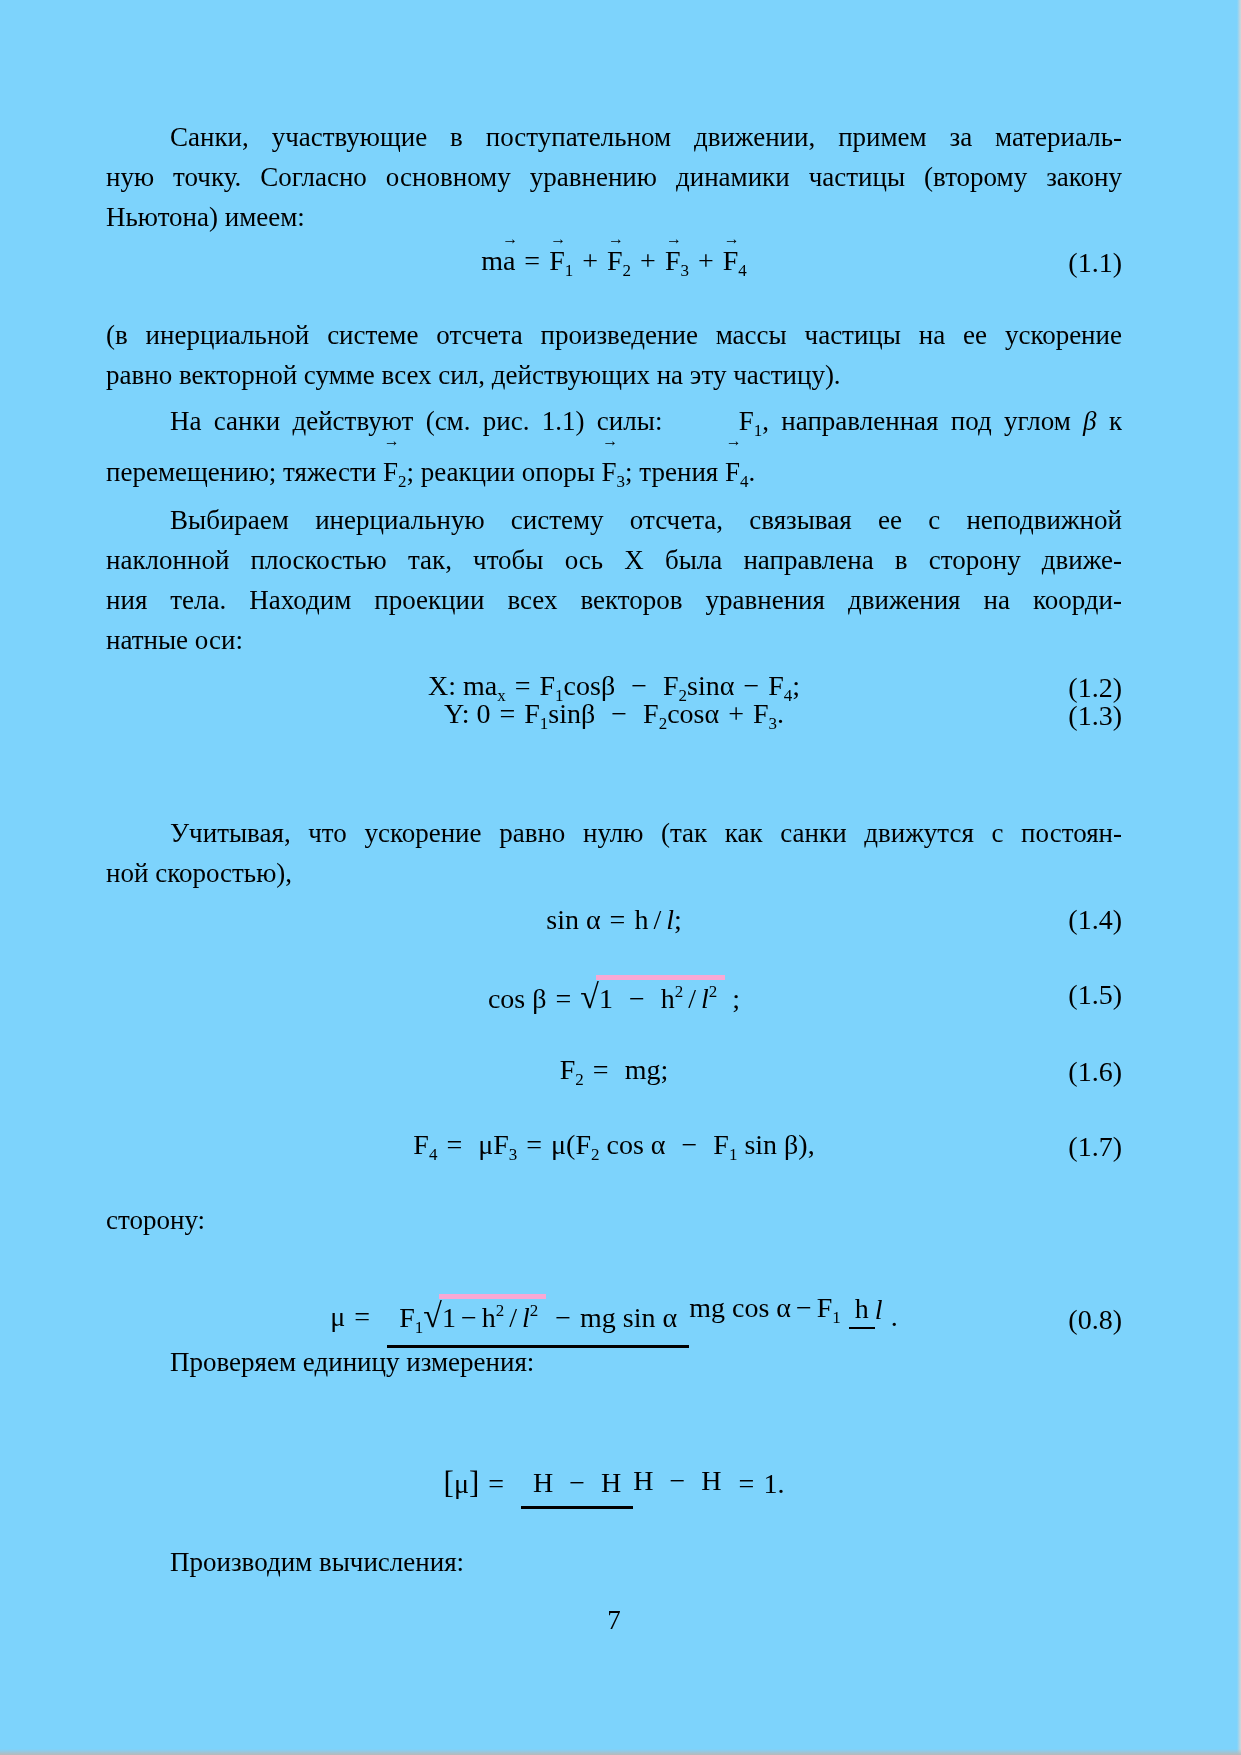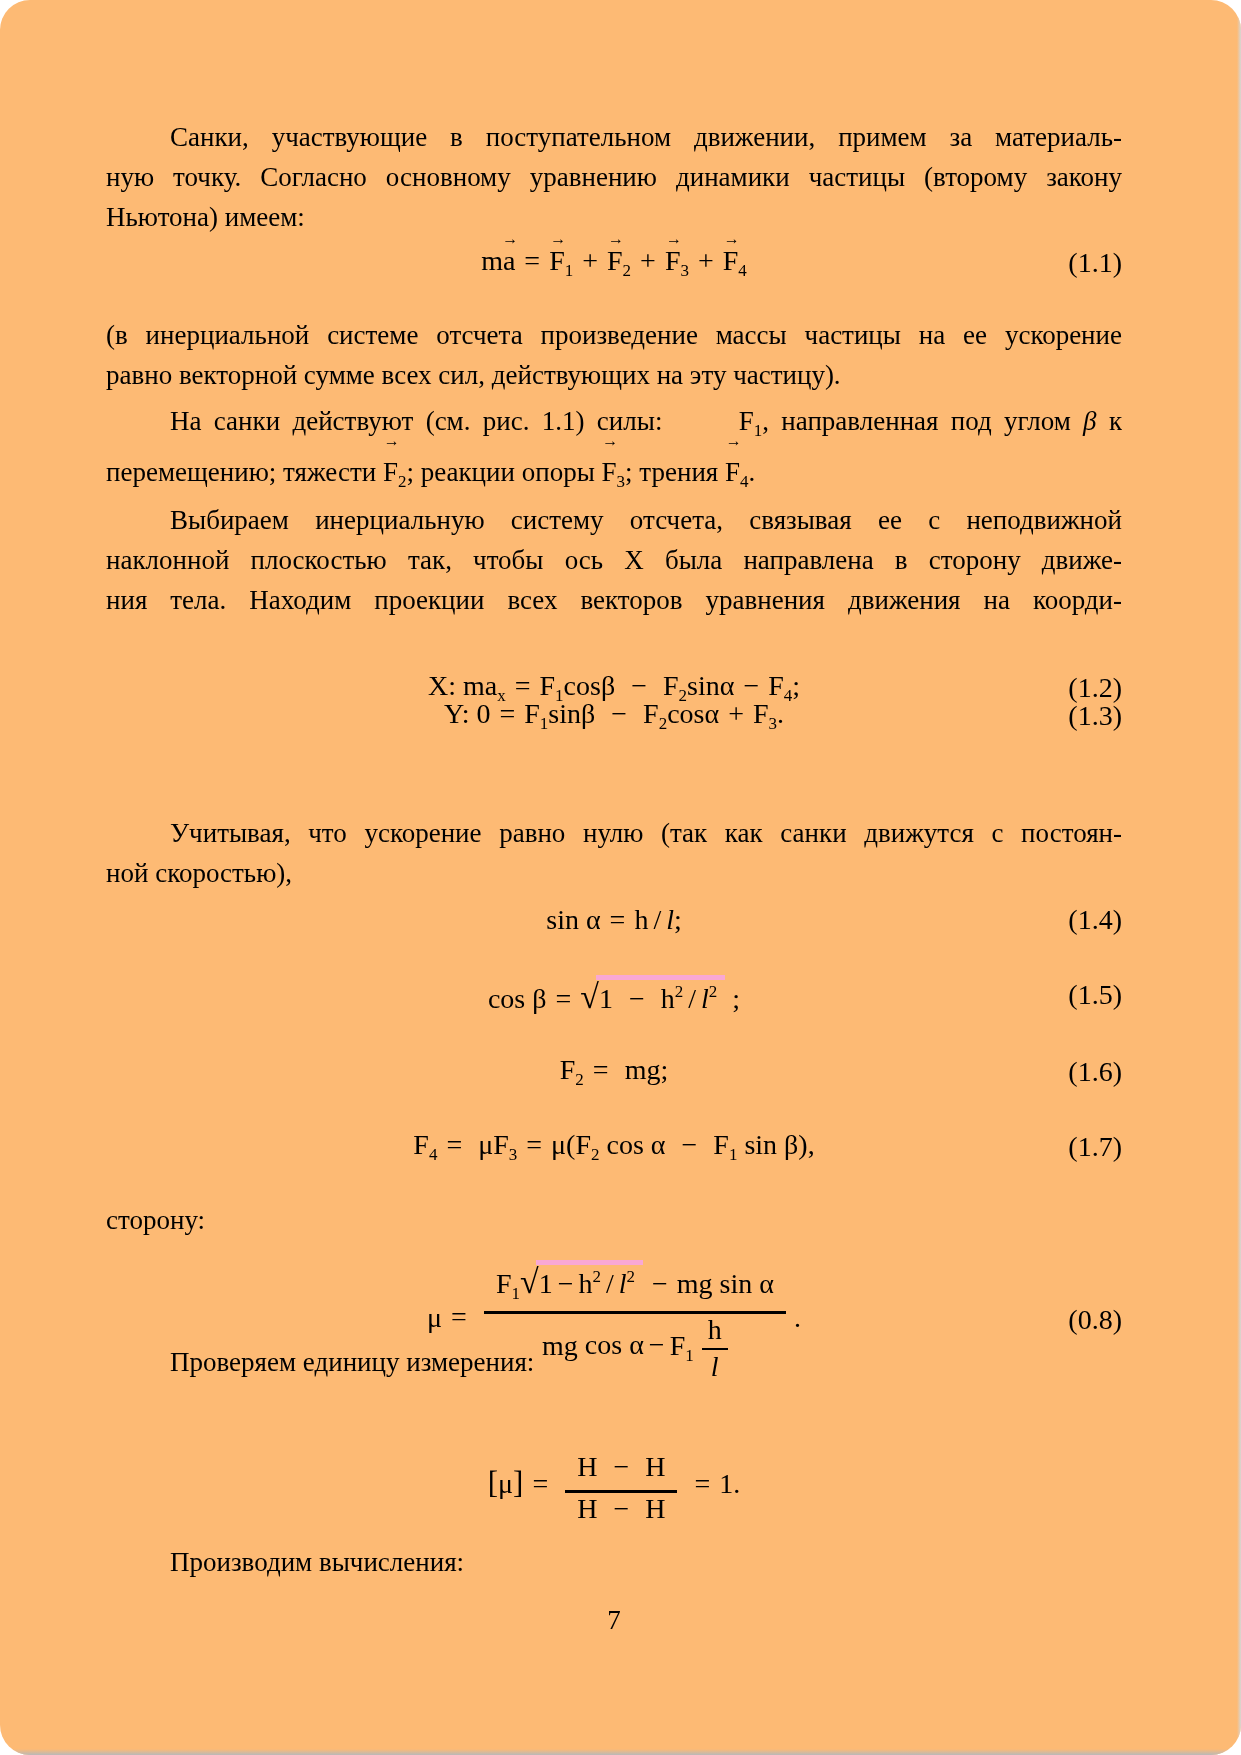--- a/index.html
+++ b/index.html
@@ -1,19 +1,19 @@
 <!DOCTYPE html>
 <html><head>
 <meta charset="utf-8">
 <style>
   * { box-sizing: border-box; }
   html,body { margin:0; padding:0; background:#ffffff; }
   .page {
-    position:relative; width:1241px; height:1755px; background:#fdba74;
-    font-family:"Liberation Serif", serif; color:#000; overflow:hidden;border-radius:30px;
+    position:relative; width:1241px; height:1755px; background:#7dd3fc;
+    font-family:"Liberation Serif", serif; color:#000; overflow:hidden;
   }
   .page::after { content:""; position:absolute; left:0; right:0; bottom:0; height:6px;
     background:linear-gradient(180deg, rgba(255,255,255,0), #b9b9b9); }
   .page::before { content:""; position:absolute; top:0; bottom:0; right:0; width:4px;
     background:linear-gradient(90deg, rgba(255,255,255,0), #d6d6d6); }
 
   .para { position:absolute; left:106px; width:1016px; font-size:27px; }
   .jline { text-align:justify; line-height:40px; height:40px; overflow:hidden; }
   .jline::after { content:""; display:inline-block; width:100%; height:0; }
   .pline { line-height:40px; height:40px; }
@@ -34,21 +34,21 @@
   .it { font-style:italic; }
 
   .vec { position:relative; display:inline-block; }
   .varr { position:absolute; top:-14px; left:55%; transform:translateX(-50%);
           font-size:16px; line-height:1; letter-spacing:-1px; }
 
   .sqrt { white-space:nowrap; }
   .rsign { font-size:34px; line-height:1; }
   .rexp { display:inline-block; border-top:5px solid #f9a8d4; padding:2px 8px 0 3px; margin-left:-3px; }
 
-  .frac { display:inline-flex; flex-direction:column; text-align:center;
+  .frac { display:inline-flex; flex-direction:row; text-align:center;
           vertical-align:middle; margin:0 8px; }
   .fnum { border-bottom:3px solid #000; padding:2px 12px 7px; }
   .fden { }
   .frac.sm { margin:0 0 0 8px; }
   .frac.sm .fnum { border-bottom-width:2px; padding:0 6px 2px; }
   .frac.sm .fden { padding-top:1px; }
 
   .br { font-size:31px; }
   .pageno { position:absolute; top:1600px; left:106px; width:1016px; text-align:center;
             font-size:27px; line-height:40px; }
@@ -76,20 +76,21 @@
 
   <div class="para v51" style="top:396px">
     <div class="jline ind"><span>На санки действуют (см. рис. 1.1) силы: </span><span class="vec"><span>F</span><span class="varr">→</span></span><span class="sb">1</span><span>, направленная под углом </span><span class="it">β</span><span> к</span></div>
     <div class="pline"><span>перемещению; тяжести </span><span class="vec"><span>F</span><span class="varr">→</span></span><span class="sb">2</span><span>; реакции опоры </span><span class="vec"><span>F</span><span class="varr">→</span></span><span class="sb">3</span><span>; трения </span><span class="vec"><span>F</span><span class="varr">→</span></span><span class="sb">4</span><span>.</span></div>
   </div>
 
   <div class="para" style="top:500px">
     <div class="jline ind"><span>Выбираем инерциальную систему отсчета, связывая ее с неподвижной</span></div>
     <div class="jline"><span>наклонной плоскостью так, чтобы ось X была направлена в сторону движе-</span></div>
     <div class="jline"><span>ния тела. Находим проекции всех векторов уравнения движения на коорди-</span></div>
+    <div class="pline"><span>натные оси:</span></div>
   </div>
 
   <div class="eqrow" style="top:661px;height:54px">
     <span class="f"><span>X:</span><span class="gap">m</span><span>a</span><span class="sb">x</span><span class="op">=</span><span>F</span><span class="sb">1</span><span>cos</span><span>β</span><span class="opw">−</span><span>F</span><span class="sb">2</span><span>sin</span><span>α</span><span class="op">−</span><span>F</span><span class="sb">4</span><span>;</span></span>
     <span class="eqnum">(1.2)</span>
   </div>
 
   <div class="eqrow" style="top:689px;height:54px">
     <span class="f"><span>Y:</span><span class="gap">0</span><span class="op">=</span><span>F</span><span class="sb">1</span><span>sin</span><span>β</span><span class="opw">−</span><span>F</span><span class="sb">2</span><span>cos</span><span>α</span><span class="op">+</span><span>F</span><span class="sb">3</span><span>.</span></span>
     <span class="eqnum">(1.3)</span>

